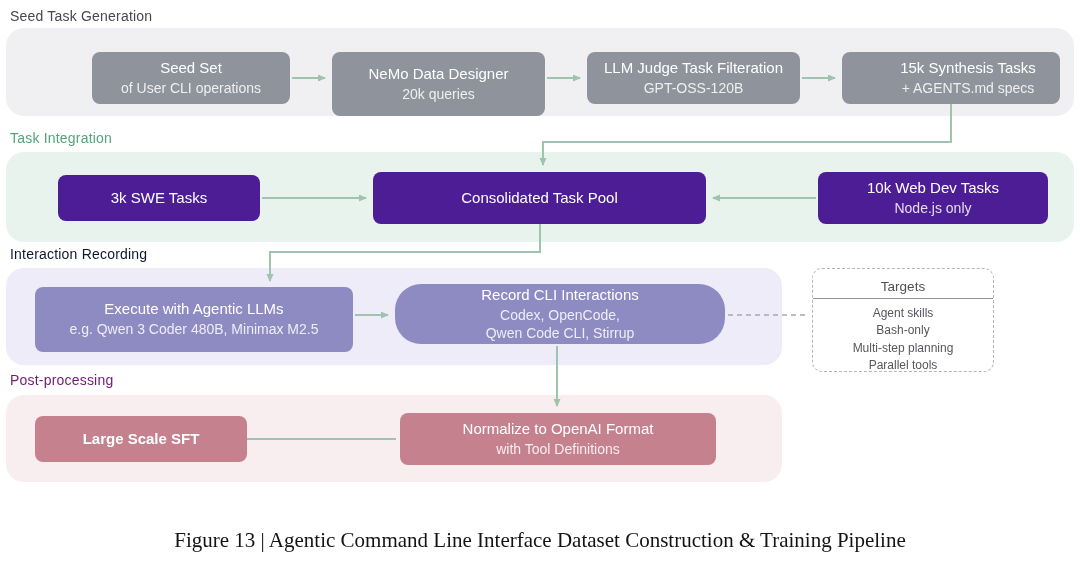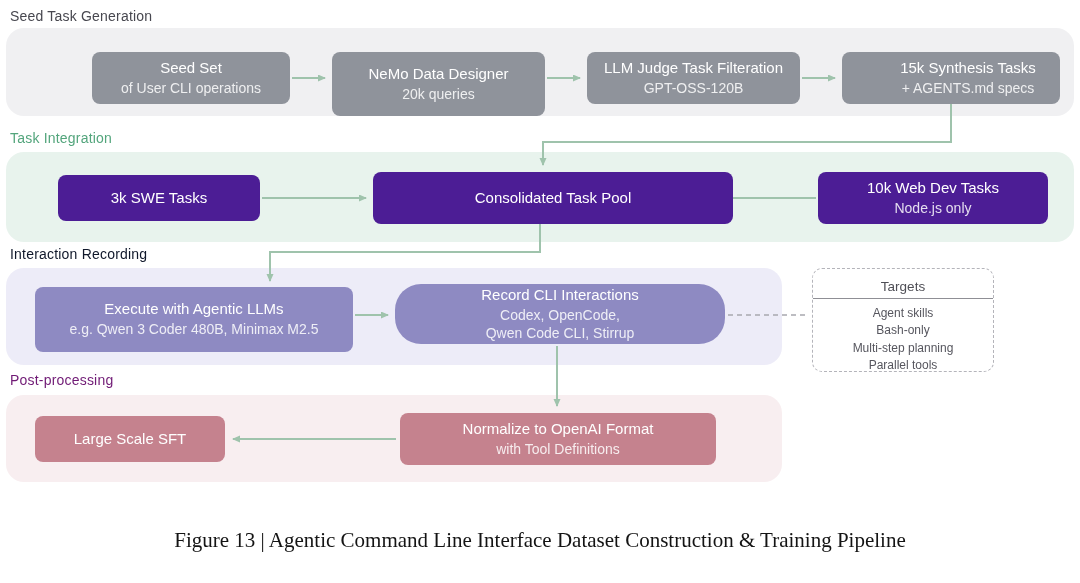--- a/index.html
+++ b/index.html
@@ -35,27 +35,27 @@
   .purple { background:#8e8ac2; }
   .rose   { background:#c5828e; }
 
   
   .n-seed-0 { left:92px;  top:52px; width:198px; height:52px; }
   .n-seed-1 { left:332px; top:52px; width:213px; height:64px; }
   .n-seed-2 { left:587px; top:52px; width:213px; height:52px; }
   .n-seed-3 { left:842px; top:52px; width:218px; height:52px;padding-left:42px; }
   
   .n-int-0 { left:58px;  top:175px; width:202px; height:46px; }
-  .n-int-1 { left:373px; top:172px; width:360px; height:52px; }
+  .n-int-1 { left:373px; top:172px; width:333px; height:52px; }
   .n-int-2 { left:818px; top:172px; width:230px; height:52px; }
   
   .n-rec-0 { left:35px;  top:287px; width:318px; height:65px; }
   .n-rec-1 { left:395px; top:284px; width:330px; height:60px;border-radius:26px; }
   
-  .n-post-0 { left:35px;  top:416px; width:190px; height:46px; }
+  .n-post-0 { left:35px;  top:416px; width:212px; height:46px;font-weight:bold; }
   .n-post-1 { left:400px; top:413px; width:316px; height:52px; }
 
   .targets {
     position:absolute; left:812px; top:268px; width:182px; height:104px; z-index:2;
     border:1.6px dashed #b4b4ba; border-radius:10px; background:#ffffff;
     display:flex; flex-direction:column; padding-top:10px;
     text-align:center;
   }
   .targets-title {
     font-size:13.5px; color:#4f4f56; border-bottom:1px solid #8f8f95;

